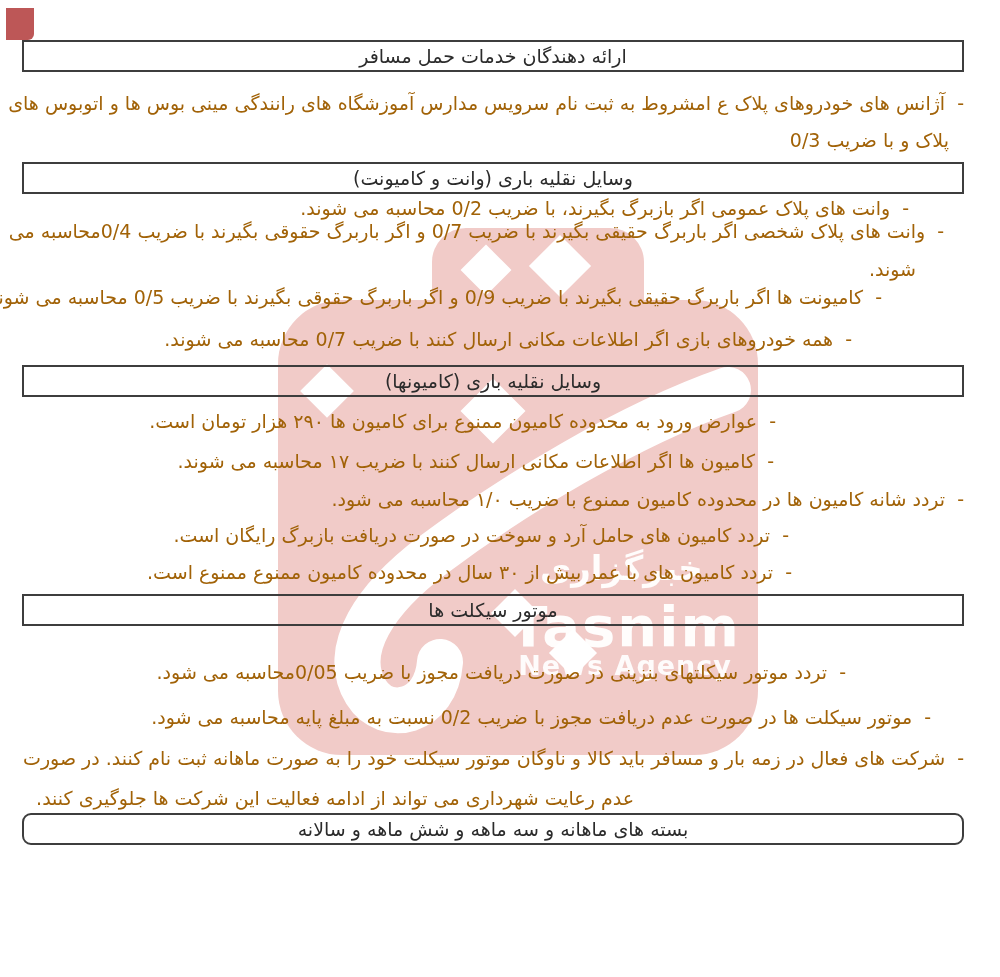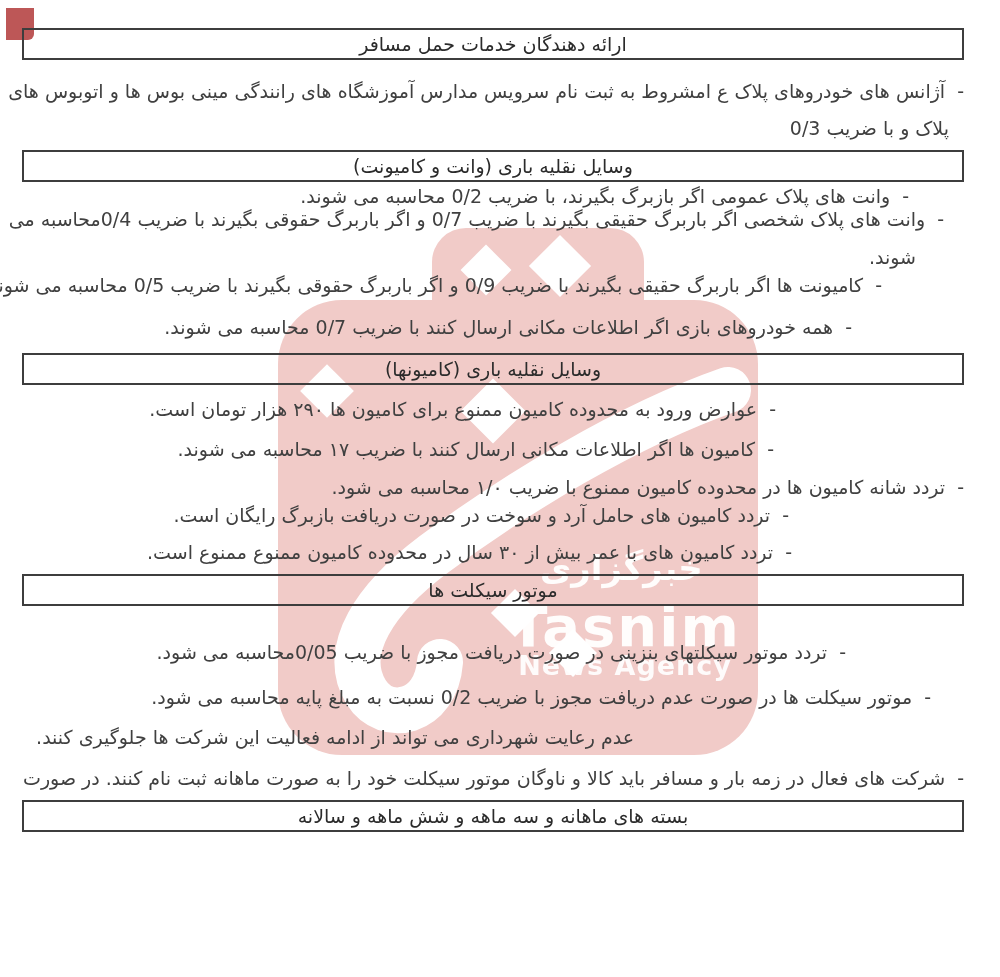--- a/index.html
+++ b/index.html
@@ -24,21 +24,21 @@
   .wm-label-sub{position:absolute;left:518px;top:650px;width:214px;text-align:center;
     font-size:27px;font-weight:bold;color:rgba(255,255,255,.92);letter-spacing:1px;}
   
   .content{position:relative;z-index:2;padding:0 36px 0 22px;}
   .section-box{
     border:2px solid #3d3d3d;height:28px;display:flex;align-items:center;justify-content:center;
     background:transparent;
   }
   .section-title{font-size:19px;color:#2b2b2b;direction:rtl;white-space:nowrap;}
   .row{
-    direction:rtl;text-align:right;font-size:19px;color:#404040;line-height:23px;
+    direction:rtl;text-align:right;font-size:19px;color:#a16207;line-height:23px;
     white-space:nowrap;
   }
   .dash{display:inline-block;margin-left:12px;}
 </style>
 </head>
 <body>
 
 <div class="watermark">
   <div class="wm-corner"></div>
   <div class="wm-top"></div>
@@ -54,44 +54,44 @@
   <div class="wm-diamond" style="left:470px;top:388px;width:46px;height:46px;"></div>
   <div class="wm-diamond" style="left:498px;top:596px;width:34px;height:34px;"></div>
   <div class="wm-diamond" style="left:556px;top:636px;width:34px;height:34px;"></div>
 
   <div class="wm-label-fa">خبرگزاری</div>
   <div class="wm-label-en">Tasnim</div>
   <div class="wm-label-sub">News Agency</div>
 </div>
 
 <div class="content">
-    <div class="section-box" style="margin-top: 28px;">
+    <div class="section-box" style="margin-top: 40px;">
       <span class="section-title">ارائه دهندگان خدمات حمل مسافر</span>
     </div>
     <div class="row" style="margin-top: 20px; padding-right: 0px;"><span class="dash">-</span><span>آژانس های خودروهای پلاک ع امشروط به ثبت نام سرویس مدارس آموزشگاه های رانندگی مینی بوس ها و اتوبوس های</span></div>
     <div class="row" style="margin-top: 14px; padding-right: 15px;"><span>پلاک و با ضریب 0/3</span></div>
     <div class="section-box" style="margin-top: 10px;">
       <span class="section-title">وسایل نقلیه باری (وانت و کامیونت)</span>
     </div>
     <div class="row" style="margin-top: 3px; padding-right: 55px;"><span class="dash">-</span><span>وانت های پلاک عمومی اگر بازبرگ بگیرند، با ضریب 0/2 محاسبه می شوند.</span></div>
     <div class="row" style="padding-right: 20px;"><span class="dash">-</span><span>وانت های پلاک شخصی اگر باربرگ حقیقی بگیرند با ضریب 0/7 و اگر باربرگ حقوقی بگیرند با ضریب 0/4محاسبه می</span></div>
     <div class="row" style="margin-top: 15px; padding-right: 48px;"><span>شوند.</span></div>
     <div class="row" style="margin-top: 5px; padding-right: 82px;"><span class="dash">-</span><span>کامیونت ها اگر باربرگ حقیقی بگیرند با ضریب 0/9 و اگر باربرگ حقوقی بگیرند با ضریب 0/5 محاسبه می شوند.</span></div>
     <div class="row" style="margin-top: 19px; padding-right: 112px;"><span class="dash">-</span><span>همه خودروهای بازی اگر اطلاعات مکانی ارسال کنند با ضریب 0/7 محاسبه می شوند.</span></div>
     <div class="section-box" style="margin-top: 14px;">
       <span class="section-title">وسایل نقلیه باری (کامیونها)</span>
     </div>
     <div class="row" style="margin-top: 13px; padding-right: 188px;"><span class="dash">-</span><span>عوارض ورود به محدوده کامیون ممنوع برای کامیون ها ۲۹۰ هزار تومان است.</span></div>
     <div class="row" style="margin-top: 17px; padding-right: 190px;"><span class="dash">-</span><span>کامیون ها اگر اطلاعات مکانی ارسال کنند با ضریب ۱۷ محاسبه می شوند.</span></div>
     <div class="row" style="margin-top: 15px; padding-right: 0px;"><span class="dash">-</span><span>تردد شانه کامیون ها در محدوده کامیون ممنوع با ضریب ۱/۰ محاسبه می شود.</span></div>
-    <div class="row" style="margin-top: 5px; padding-right: 175px;"><span class="dash">-</span><span>تردد کامیون های حامل آرد و سوخت در صورت دریافت بازبرگ رایگان است.</span></div>
+    <div class="row" style="margin-top: 13px; padding-right: 175px;"><span class="dash">-</span><span>تردد کامیون های حامل آرد و سوخت در صورت دریافت بازبرگ رایگان است.</span></div>
     <div class="row" style="margin-top: 14px; padding-right: 172px;"><span class="dash">-</span><span>تردد کامیون های با عمر بیش از ۳۰ سال در محدوده کامیون ممنوع ممنوع است.</span></div>
     <div class="section-box" style="margin-top: 10px;">
       <span class="section-title">موتور سیکلت ها</span>
     </div>
     <div class="row" style="margin-top: 35px; padding-right: 118px;"><span class="dash">-</span><span>تردد موتور سیکلتهای بنزینی در صورت دریافت مجوز با ضریب 0/05محاسبه می شود.</span></div>
     <div class="row" style="margin-top: 22px; padding-right: 33px;"><span class="dash">-</span><span>موتور سیکلت ها در صورت عدم دریافت مجوز با ضریب 0/2 نسبت به مبلغ پایه محاسبه می شود.</span></div>
+    <div class="row" style="margin-top: 18px; padding-right: 0px;"><span class="dash">-</span><span>شرکت های فعال در زمه بار و مسافر باید کالا و ناوگان موتور سیکلت خود را به صورت ماهانه ثبت نام کنند. در صورت</span></div>
     <div class="row" style="margin-top: 17px; padding-right: 330px;"><span>عدم رعایت شهرداری می تواند از ادامه فعالیت این شرکت ها جلوگیری کنند.</span></div>
-    <div class="row" style="margin-top: 18px; padding-right: 0px;"><span class="dash">-</span><span>شرکت های فعال در زمه بار و مسافر باید کالا و ناوگان موتور سیکلت خود را به صورت ماهانه ثبت نام کنند. در صورت</span></div>
-    <div class="section-box" style="margin-top: 10px;">
+    <div class="section-box" style="margin-top: 3px; border-radius: 9px;">
       <span class="section-title">بسته های ماهانه و سه ماهه و شش ماهه و سالانه</span>
     </div>
   </div>
 
 </body></html>

